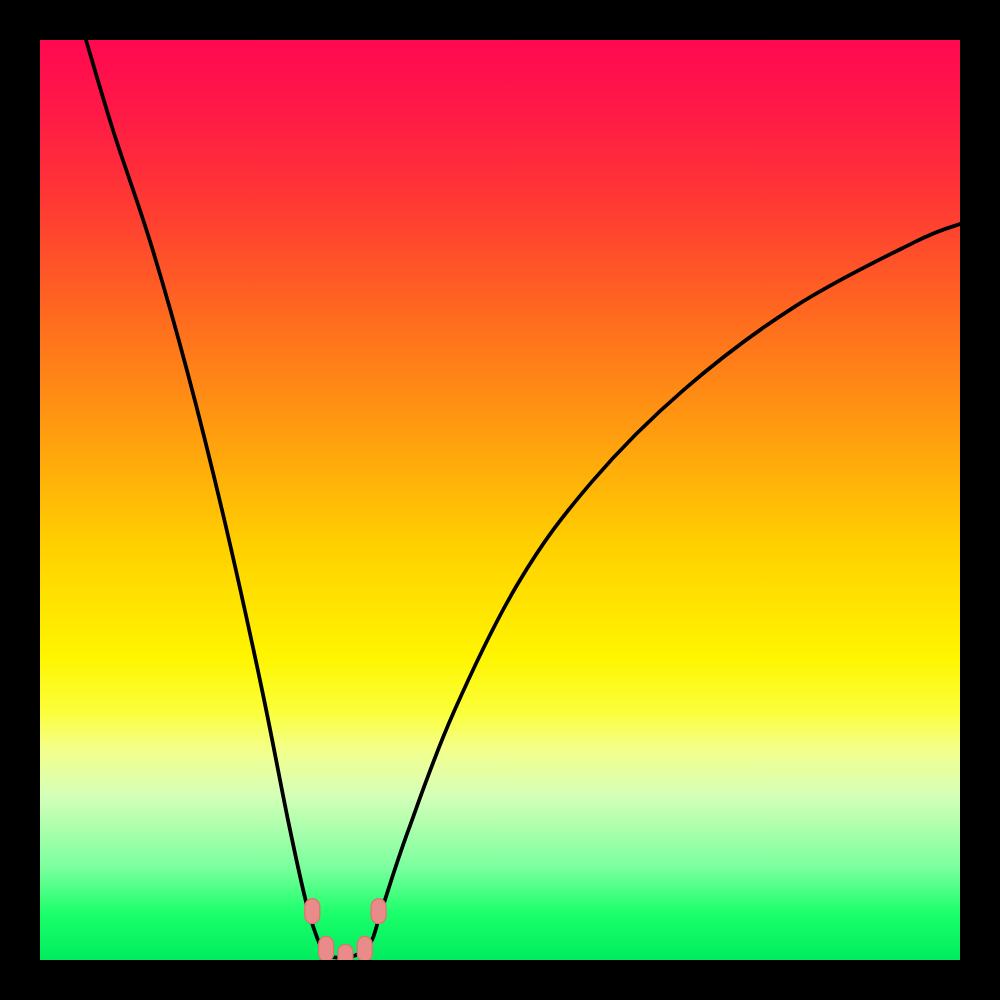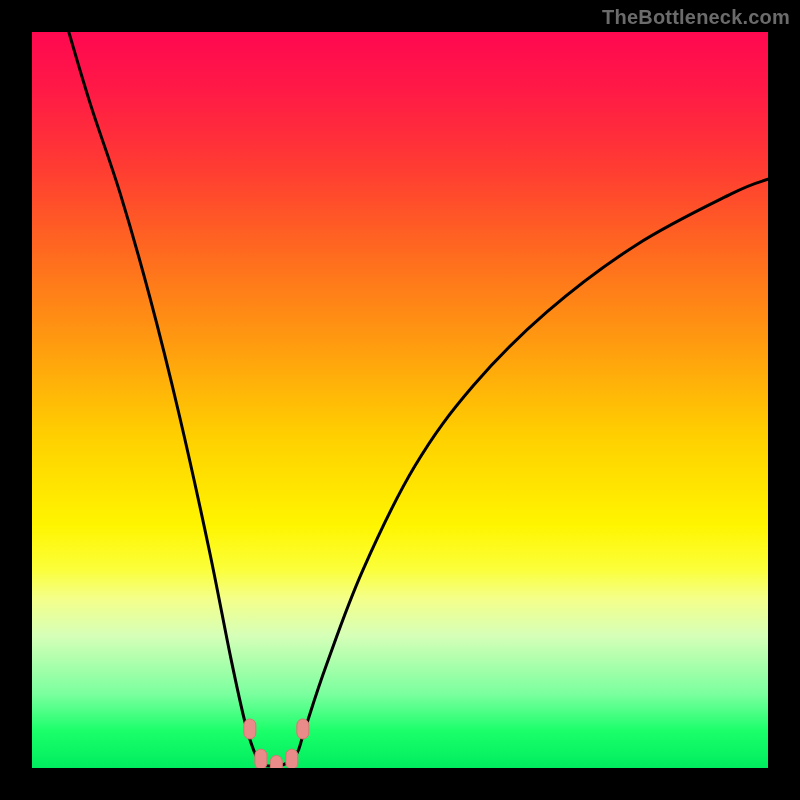--- a/index.html
+++ b/index.html
@@ -60,21 +60,20 @@
     inset: 0;
     width: 100%;
     height: 100%;
   }
 </style>
 </head>
 <body>
 
 <div class="stage">
 
-  <div class="watermark">TheBottleneck.com</div>
 
   <div class="plot">
     <div class="gradient"></div>
 
     <svg class="curve-layer" viewBox="0 0 736 736" preserveAspectRatio="none">
       <path id="curve-path" fill="none" stroke-width="3" stroke-linecap="round" stroke-linejoin="round" d="M 36.800000000000004,0 C 40.77440000000001,13.248000000000003 49.60640000000001,44.454400000000035 58.88,73.60000000000002 C 68.1536,102.74560000000001 77.7216,127.47519999999997 88.32,161.91999999999996 C 98.91839999999999,196.36479999999995 107.1616,225.21599999999995 117.76,264.96 C 128.35840000000002,304.704 136.60160000000002,337.6768 147.20000000000002,382.72 C 157.79840000000002,427.76320000000004 167.3664,471.48160000000007 176.64,515.2 C 185.91359999999997,558.9184 192.09600000000003,593.8048 198.72000000000003,625.6 C 205.34400000000002,657.3952 208.8032,673.9552 213.44,691.84 C 218.0768,709.7248000000001 221.16799999999998,717.5411200000001 224.48,724.96 C 227.792,732.37888 228.528,731.4662400000001 231.84,733.056 C 235.15200000000002,734.64576 238.90560000000002,734.05696 242.88000000000002,733.792 C 246.85440000000003,733.52704 249.94559999999998,733.83616 253.92,731.584 C 257.89439999999996,729.3318399999999 261.64799999999997,727.10912 264.96,721.28 C 268.272,715.45088 267.0208,715.0976 272.32,699.2 C 277.6192,683.3024 283.8016,662.1056000000001 294.40000000000003,632.96 C 304.99840000000006,603.8144 315.3024,573.0495999999999 331.2,537.28 C 347.0976,501.51039999999995 362.848,467.36 382.72,434.24 C 402.59200000000004,401.12 417.7536,381.1008 441.59999999999997,353.28 C 465.4463999999999,325.45919999999995 486.05439999999993,304.8512 515.1999999999999,279.68 C 544.3455999999999,254.5088 570.4,234.63680000000005 603.52,213.44000000000005 C 636.64,192.24320000000006 675.3535999999999,173.84319999999997 699.1999999999999,161.91999999999996 C 723.0464,149.99679999999995 729.376,149.84959999999992 736,147.19999999999993" stroke="#000000"></path>
       <g id="markers">
           <rect x="211.85600000000002" y="686.992" width="12" height="20" rx="6" fill="#e98b88" stroke="#d87672" stroke-width="1"></rect>
           <rect x="222.896" y="717.168" width="12" height="20" rx="6" fill="#e98b88" stroke="#d87672" stroke-width="1"></rect>
           <rect x="238.352" y="723.424" width="12" height="20" rx="6" fill="#e98b88" stroke="#d87672" stroke-width="1"></rect>

